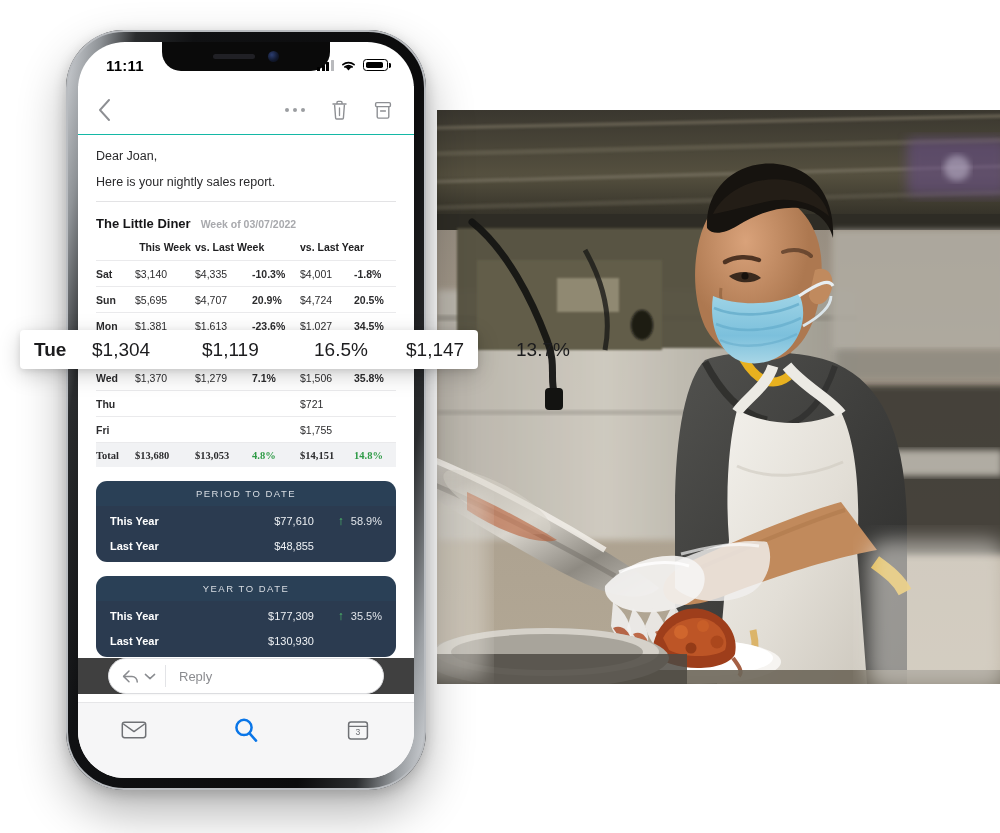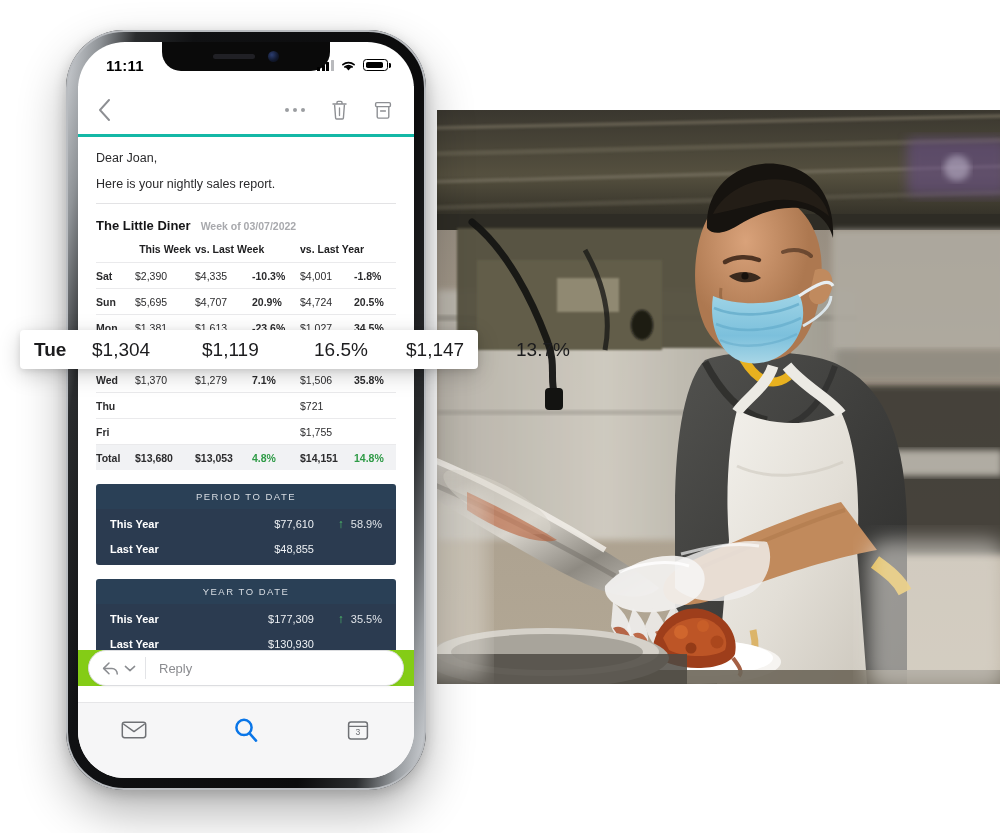--- a/index.html
+++ b/index.html
@@ -69,21 +69,21 @@
     padding: 0 22px 0 20px; background:#fff;
   }
   .tb-right { display:flex; align-items:center; gap: 26px; }
   .icon-btn { display:flex; align-items:center; justify-content:center; cursor:pointer; }
   .dots { display:flex; gap:4px; align-items:center; }
   .dots i { width:4px;height:4px;border-radius:50%;background:#9b9da1;display:block; }
 
   
   .mailbody {
     position:absolute; left:0; right:0; top:92px; bottom:96px;
-    background: #fff; border-top:3px solid #14b8a6;
+    background: #fff; border-top:1px solid #14b8a6;
     padding: 14px 18px 0 18px; overflow:hidden;
   }
   .greet { font-size: 12.5px; color:#2a2a2c; margin-bottom: 12px; }
   .greet.second { }
   .hr { height:1px; background:#e3e3e5; margin: 0 0 14px 0; }
 
   .rpt-head { display:flex; align-items:baseline; gap:10px; margin-bottom: 10px; }
   .rpt-title { font-size: 13px; font-weight: bold; color:#161618; }
   .rpt-week { font-size: 10.5px; color:#a8a9ad;font-weight:bold; }
 
@@ -102,49 +102,49 @@
   }
   table.sales thead th.span2 { text-align:left; }
   table.sales tbody tr { border-top: 1px solid #eaeaec; }
   table.sales tbody td {
     font-size: 10.5px; color:#2c2c2e; padding: 6.5px 0; text-align:left; white-space:nowrap;
   }
   td.day { font-weight: bold; color:#161618; }
   td.pos { color:#2e9b46; font-weight: bold; }
   td.neg { color:#e23b34; font-weight: bold; }
   td.faded { color:#c9cacd; }
-  tr.total-row { background:#f1f2f4; border-top:1px solid #e2e3e6; }
+  tr.total-row { background:#f1f2f4; border-top:1px solid #e2e3e6;font-family:Liberation Serif, serif; }
   tr.total-row td { font-weight: bold; color:#202022; padding: 7px 0; }
   tr.total-row td.pos { color:#2e9b46; }
   tr.hidden-row td { color: transparent; }
 
   
-  .panel { margin-top: 14px; border-radius: 3px; overflow:hidden; }
+  .panel { margin-top: 14px; border-radius: 11px; overflow:hidden; }
   .panel-hd {
     background:#2a4056; color:#d8dde3; font-size:9.5px; letter-spacing:1.5px;
     text-align:center; padding:7px 0; font-weight: normal;
   }
   .panel-bd {
     background:#2b3b50;
     background-image: radial-gradient(rgba(255,255,255,.10) .6px, transparent .7px);
     background-size: 4px 4px;
     padding: 2px 0 4px 0;
   }
   .panel-row { display:flex; align-items:center; padding: 6.5px 14px; }
   .pr-label { flex: 0 0 42%; font-size:11px; font-weight:bold; color:#ffffff; }
   .pr-value { flex: 0 0 33%; font-size:11px; color:#eef1f4; text-align:right; }
   .pr-delta { flex: 1; font-size:11px; color:#dfe3e8; text-align:right; display:flex;
               align-items:center; justify-content:flex-end; gap:7px; }
   .uparrow { color:#4fc36a; font-size:12px; line-height:1; }
 
   .footnote { font-size: 10.5px; color:#3c3c3e; margin-top: 14px; }
 
   
-  .replywrap { position:absolute; left:0; right:0; bottom:92px; padding: 0 10px;
-               background:#84cc16; z-index: 6; }
+  .replywrap { position:absolute; left:0; right:0; bottom:84px; padding: 0 30px;
+               background:#404040; z-index: 6; }
   .replybar {
     height: 36px; border:1px solid #dcdde0; border-radius: 19px; background:#fff;
     display:flex; align-items:center; box-shadow: 0 1px 2px rgba(0,0,0,.04);
   }
   .reply-icons { display:flex; align-items:center; gap:4px; padding: 0 9px 0 13px;
                  border-right:1px solid #e3e4e7; height: 22px; }
   .reply-text { font-size: 13px; color:#8b8c90; padding-left: 13px; }
 
   .tabbar {
     position:absolute; left:0; right:0; bottom:0; height:76px;
@@ -474,21 +474,21 @@
             <tr>
               <th></th>
               <th>This Week</th>
               <th class="span2" colspan="2">vs. Last Week</th>
               <th class="span2" colspan="2">vs. Last Year</th>
             </tr>
           </thead>
           <tbody id="sales-body">
               <tr>
                 <td class="day">Sat</td>
-                <td>$2,390</td>
+                <td>$3,140</td>
                 <td>$4,335</td>
                 <td class="neg">-10.3%</td>
                 <td>$4,001</td>
                 <td class="neg">-1.8%</td>
               </tr>
               <tr>
                 <td class="day">Sun</td>
                 <td>$5,695</td>
                 <td>$4,707</td>
                 <td class="pos">20.9%</td>

